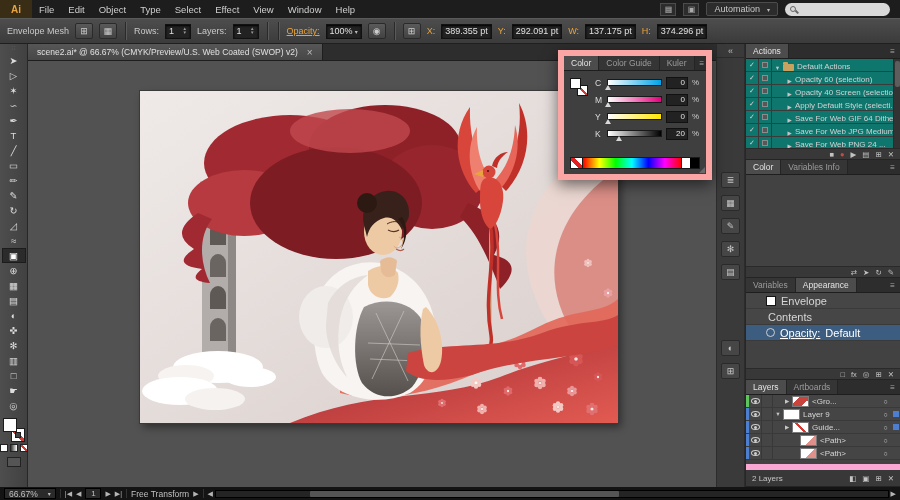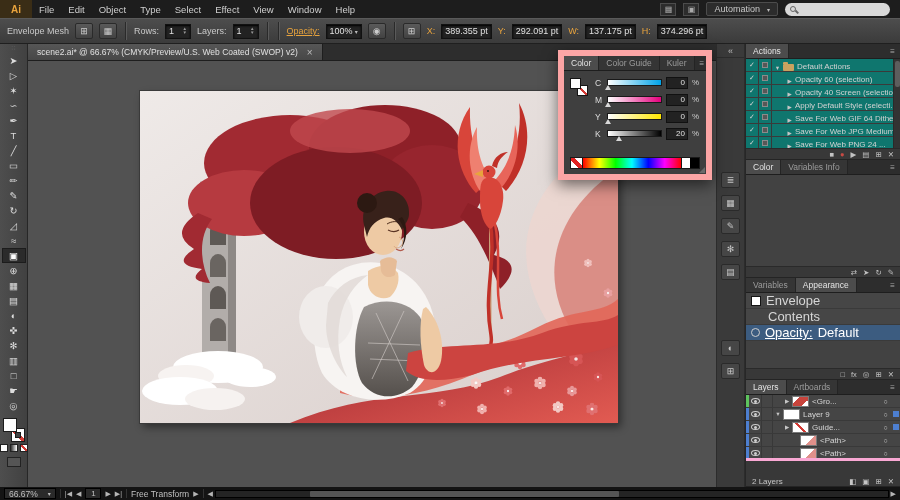--- a/index.html
+++ b/index.html
@@ -105,21 +105,21 @@
 .act-boxcol{width:13px;align-self:stretch;border-right:1px solid #383838;display:flex;align-items:center;justify-content:center}
 .act-boxcol i{width:6px;height:6px;border:1px solid #8b8b8b;background:#575757}
 .act-tri{width:11px;text-align:center;font-size:5.5px;color:#c6c6c6}
 .act-row.child .act-tri{margin-left:12px}
 .folder{width:11px;height:7px;background:#caa25f;border-radius:1px;position:relative;margin-right:3px;flex:none}
 .folder::before{content:"";position:absolute;top:-2px;left:0;width:5px;height:2px;background:#caa25f;border-radius:1px 1px 0 0}
 .act-label{white-space:nowrap;overflow:hidden;flex:1}
 .act-scroll{position:absolute;top:0;right:0;bottom:0;width:7px;background:#333;border-left:1px solid #2a2a2a}
 .act-scroll i{position:absolute;top:2px;left:1px;width:5px;height:26px;background:#5d5d5d;border-radius:2px}
 
-.app-row{height:16px;display:flex;align-items:center;gap:5px;padding:0 5px;font-size:13px;background:#464646;border-bottom:1px solid #3a3a3a;color:#d6d6d6}
+.app-row{height:16px;display:flex;align-items:center;gap:5px;padding:0 20px;font-size:11px;background:#464646;border-bottom:1px solid #3a3a3a;color:#d6d6d6}
 .app-row.indent{padding-left:22px}
 .app-row.sel{background:#3c5c80;color:#fff}
 .sw-white{width:10px;height:10px;background:#fff;border:1px solid #141414;flex:none}
 .tgt{width:9px;height:9px;border:1px solid #cfcfcf;border-radius:50%;flex:none}
 
 .lay-row{height:13px;display:flex;align-items:center;font-size:8px;background:#454545;border-bottom:1px solid #393939;color:#d6d6d6}
 .lay-color{width:3px;align-self:stretch;flex:none}
 .lay-color.green{background:#5ec45e}.lay-color.blue{background:#4d7fd0}
 .lay-eye{width:13px;align-self:stretch;border-right:1px solid #383838;display:flex;align-items:center;justify-content:center;flex:none}
 .eyeball{width:9px;height:6px;border:1px solid #cfcfcf;border-radius:50%;position:relative}
@@ -130,21 +130,21 @@
 .ind2 .lay-tri{margin-left:17px}
 .lay-thumb{width:17px;height:11px;background:#fff;border:1px solid #7a7a7a;margin-right:3px;flex:none}
 .th-red{background:linear-gradient(135deg,#fff 25%,#c8443c 25%,#c8443c 75%,#fff 75%)}
 .th-slash{background:linear-gradient(45deg,#fff 42%,#d23a34 42%,#d23a34 58%,#fff 58%)}
 .th-path{background:linear-gradient(135deg,#fff 55%,#e0908a 55%)}
 .lay-name{flex:1;white-space:nowrap;overflow:hidden}
 .lay-target{width:11px;text-align:center;font-size:7px;color:#cfcfcf;flex:none}
 .lay-selbox{width:9px;flex:none;display:flex;justify-content:center}
 .lay-selbox i{width:6px;height:6px}
 .selbox-blue{background:#4d7fd0}.selbox-green{background:#5ec45e}
-.lay-count{height:28px;background:#383838;border-top:3px solid #f9a8d4;display:flex;align-items:flex-end;padding:0 6px;font-size:8px;color:#c6c6c6;flex:none}
+.lay-count{height:22px;background:#383838;border-top:6px solid #f9a8d4;display:flex;align-items:center;padding:0 6px;font-size:8px;color:#c6c6c6;flex:none}
 .lay-count .icons{margin-left:auto;display:flex;gap:6px;font-size:7.5px}
 
 
 .statusbar{position:absolute;left:0;right:0;bottom:0;height:13px;background:#141414;display:flex;align-items:center;gap:4px;padding:0 4px;font-size:8.5px;color:#c0c0c0;z-index:70}
 .sb-zoom{display:flex;align-items:center;gap:8px;background:#2a2a2a;border:1px solid #000;height:11px;padding:0 4px}
 .sb-btn{color:#b5b5b5;font-size:7px}
 .sb-abox{background:#2a2a2a;border:1px solid #000;height:11px;min-width:16px;display:flex;align-items:center;justify-content:center;font-size:8px}
 .sb-sep{width:1px;height:9px;background:#333}
 .sb-scroll{flex:1;display:flex;align-items:center;gap:2px}
 .sb-track{flex:1;height:8px;background:#242424;border:1px solid #000;position:relative}

